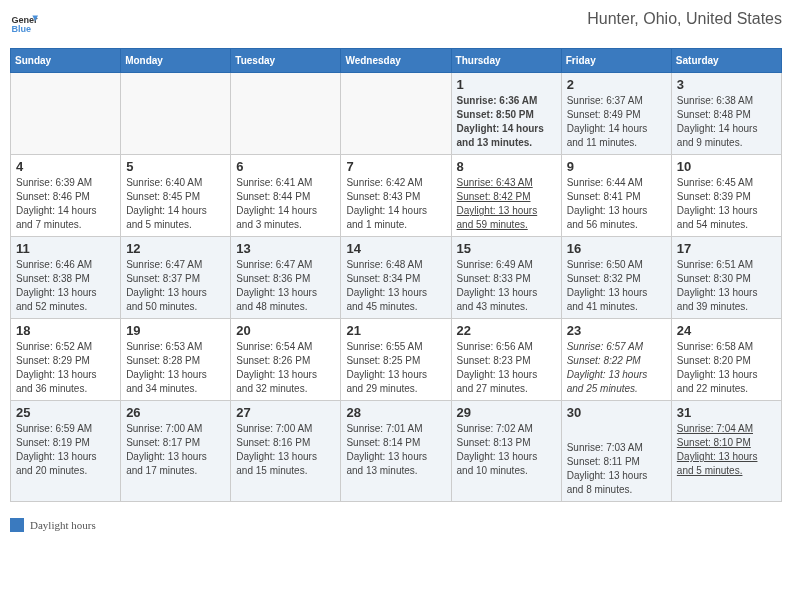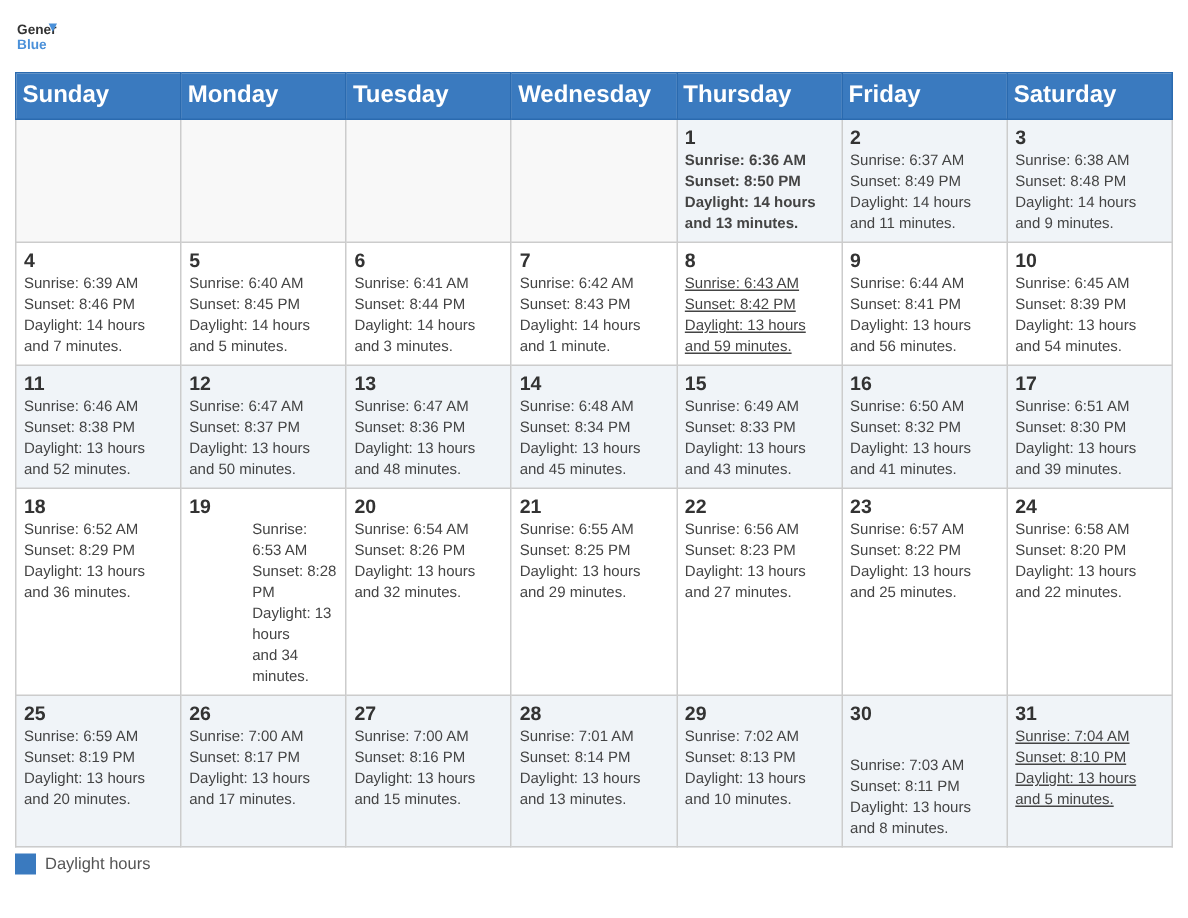--- a/index.html
+++ b/index.html
@@ -38,21 +38,21 @@
       color: #555;
     }
     table {
       width: 100%;
       border-collapse: collapse;
       table-layout: fixed;
     }
     th {
       background-color: #3a7abf;
       color: #fff;
-      font-size: 16px;
+      font-size: 10px;
       font-weight: bold;
       padding: 6px 4px;
       text-align: left;
       border: 1px solid #2a6aaf;
     }
     td {
       vertical-align: top;
       border: 1px solid #ccc;
       padding: 4px 5px;
       font-size: 10.5px;
@@ -73,23 +73,24 @@
       margin-bottom: 2px;
     }
     .day-info {
       font-size: 10px;
       color: #444;
       line-height: 1.4;
     }
     .footer {
       display: flex;
       align-items: center;
-      margin-top: 4px;
+      margin-top: 16px;
       font-size: 11px;
       color: #555;
+      font-family: Liberation Serif, serif;
     }
     .legend-box {
       width: 14px;
       height: 14px;
       background: #3a7abf;
       display: inline-block;
       margin-right: 6px;
     }
   </style>
 </head>
@@ -97,20 +98,21 @@
 
 <div class="header">
   <div class="logo">
     <svg class="logo-icon" viewBox="0 0 40 40" xmlns="http://www.w3.org/2000/svg">
       <text x="2" y="18" font-size="13" font-weight="bold" fill="#333">General</text>
       <text x="2" y="32" font-size="13" font-weight="bold" fill="#4a90d9">Blue</text>
       <polygon points="32,8 40,8 36,16" fill="#4a90d9"></polygon>
     </svg>
   </div>
   <div class="title-block">
+    <div class="location">Hunter, Ohio, United States</div>
   </div>
 </div>
 
 <table>
   <thead>
     <tr>
     <th>Sunday</th>
         <th>Monday</th>
         <th>Tuesday</th>
         <th>Wednesday</th>
@@ -252,21 +254,21 @@
       <tr>
         <td>
           <div class="day-num">18</div>
           <div class="day-info" style="white-space: pre-line;">Sunrise: 6:52 AM
 Sunset: 8:29 PM
 Daylight: 13 hours
 and 36 minutes.</div>
         </td>
         <td>
           <div class="day-num">19</div>
-          <div class="day-info" style="white-space: pre-line; margin-left: 42px;">Sunrise: 6:53 AM
+          <div class="day-info" style="white-space: pre-line;">Sunrise: 6:53 AM
 Sunset: 8:28 PM
 Daylight: 13 hours
 and 34 minutes.</div>
         </td>
         <td>
           <div class="day-num">20</div>
           <div class="day-info" style="white-space: pre-line;">Sunrise: 6:54 AM
 Sunset: 8:26 PM
 Daylight: 13 hours
 and 32 minutes.</div>
@@ -280,21 +282,21 @@
         </td>
         <td>
           <div class="day-num">22</div>
           <div class="day-info" style="white-space: pre-line;">Sunrise: 6:56 AM
 Sunset: 8:23 PM
 Daylight: 13 hours
 and 27 minutes.</div>
         </td>
         <td>
           <div class="day-num">23</div>
-          <div class="day-info" style="white-space: pre-line;">Sunrise: 6:57 AM
+          <div class="day-info" style="white-space: pre-line; font-style: italic;">Sunrise: 6:57 AM
 Sunset: 8:22 PM
 Daylight: 13 hours
 and 25 minutes.</div>
         </td>
         <td>
           <div class="day-num">24</div>
           <div class="day-info" style="white-space: pre-line;">Sunrise: 6:58 AM
 Sunset: 8:20 PM
 Daylight: 13 hours
 and 22 minutes.</div>

